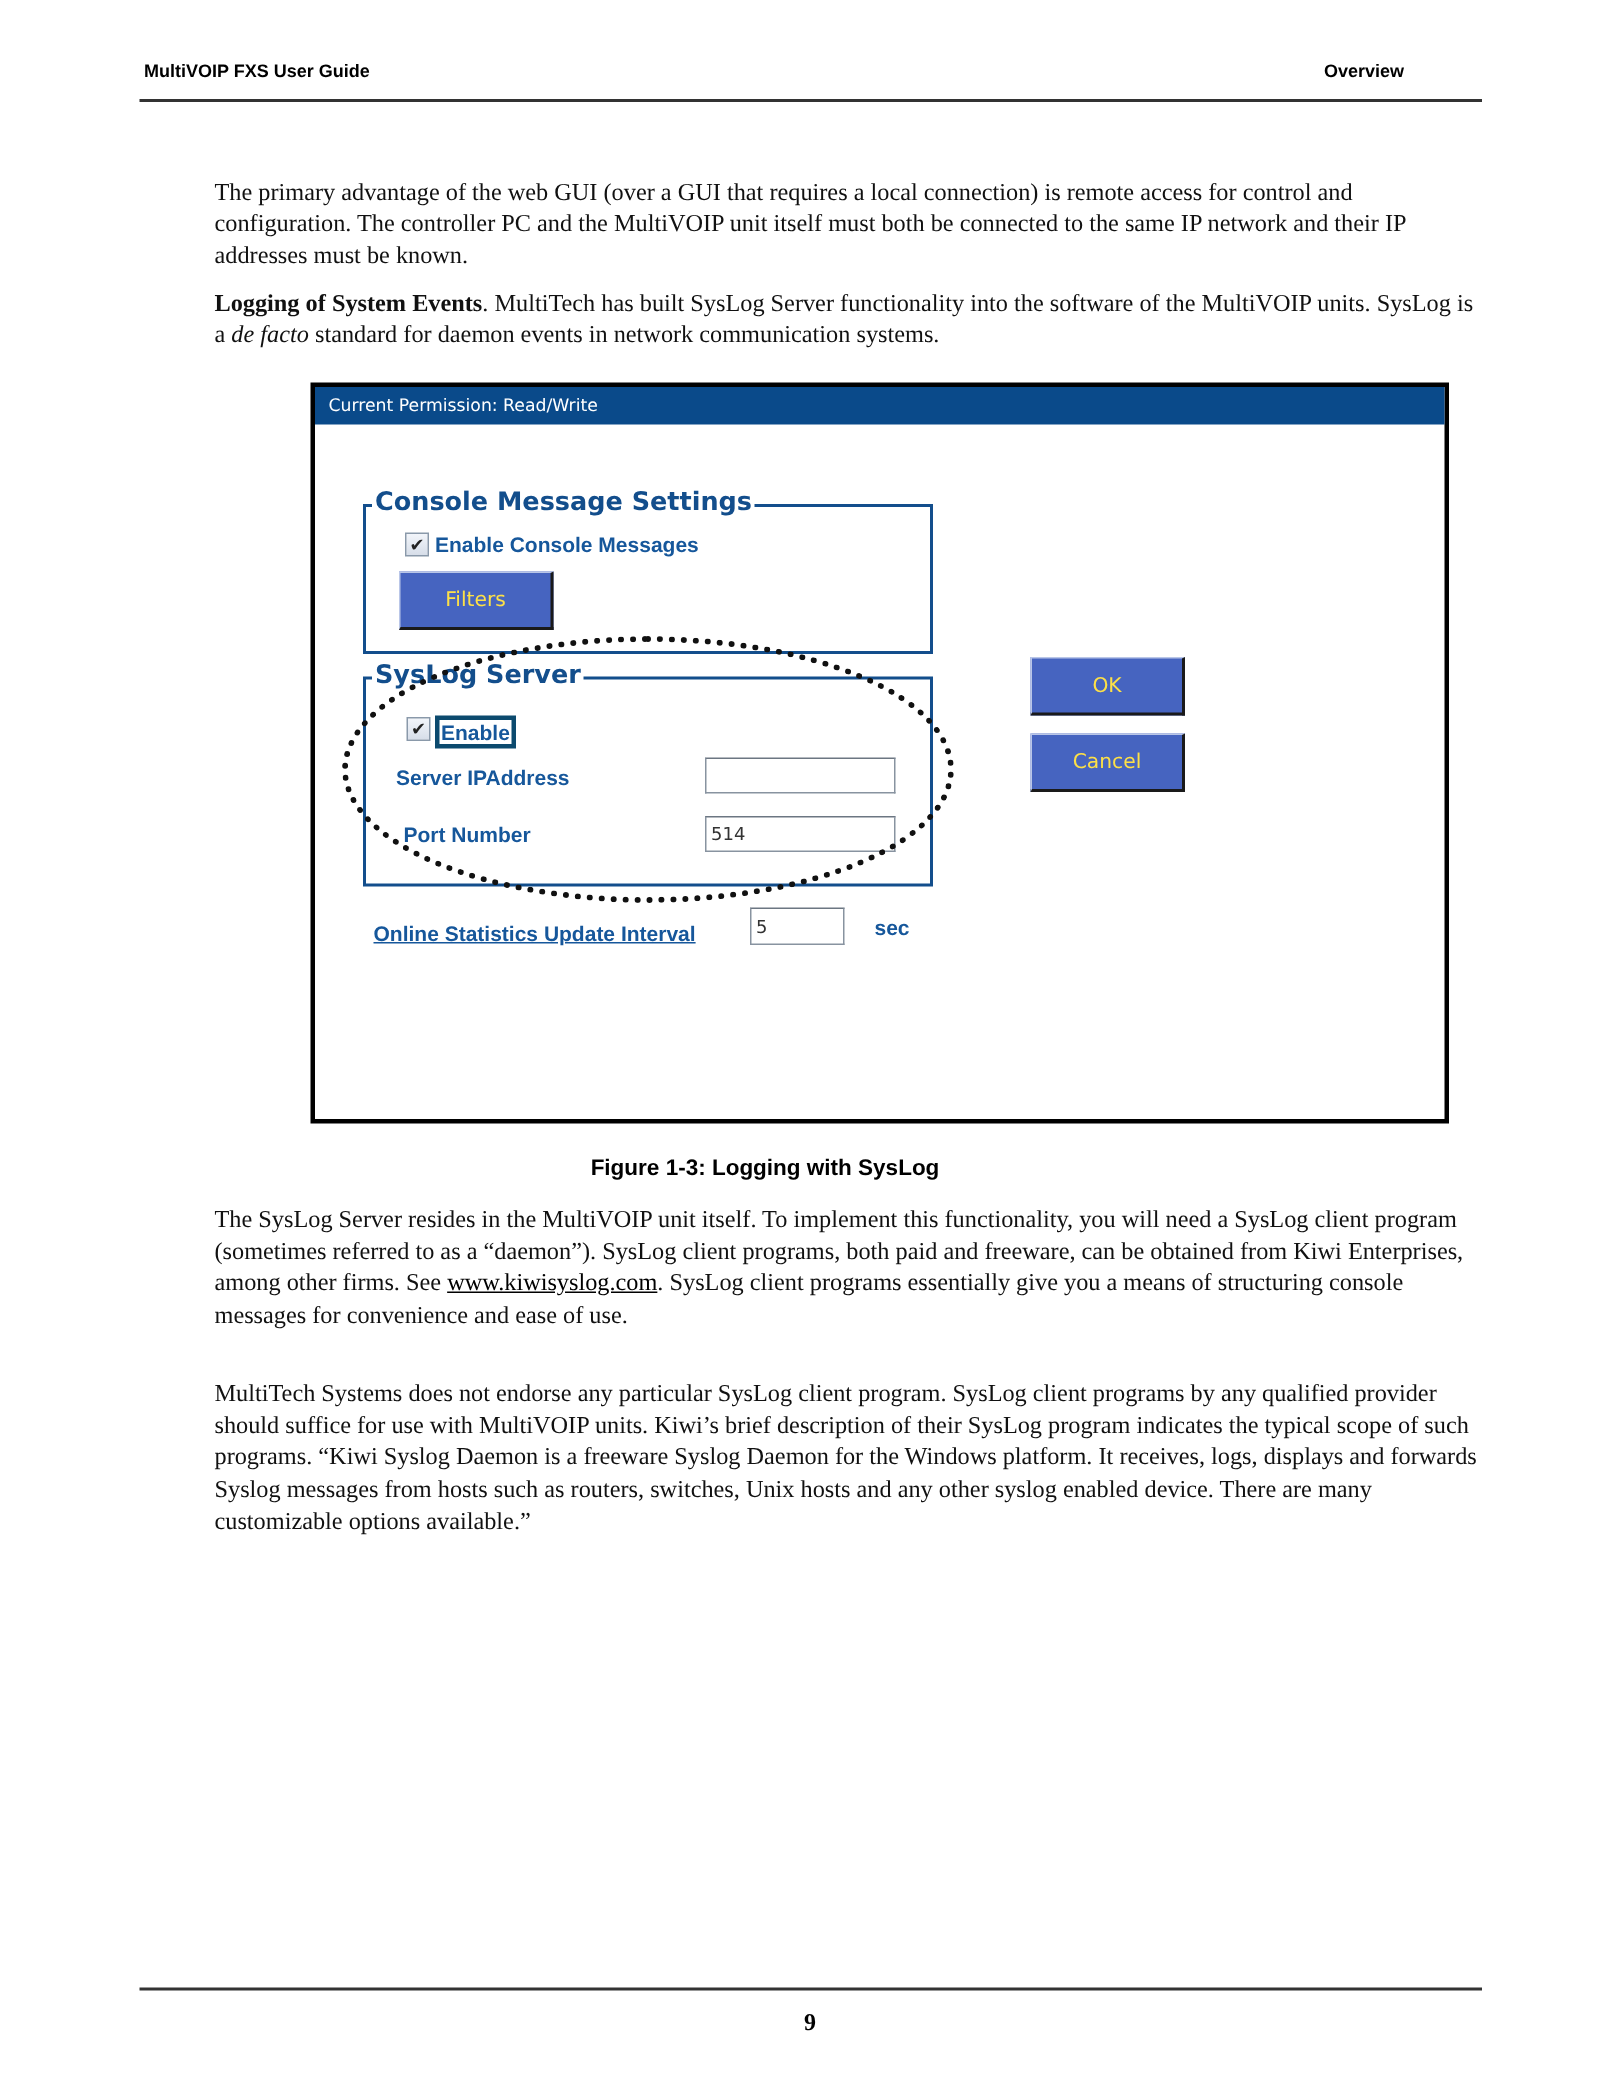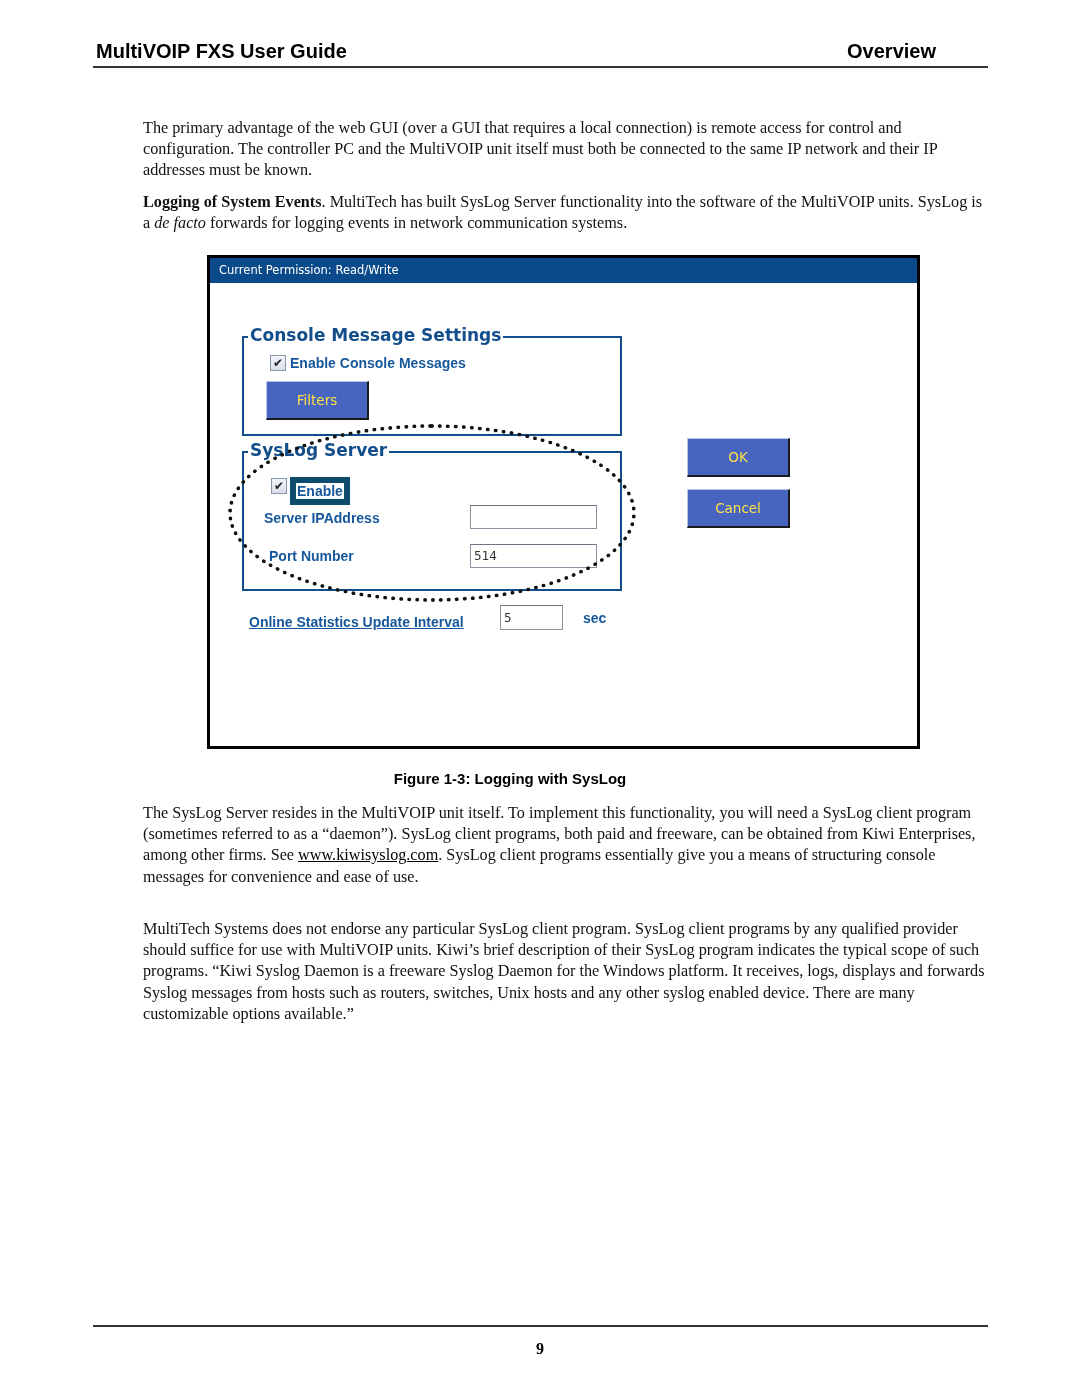--- a/index.html
+++ b/index.html
@@ -1,26 +1,26 @@
 <!DOCTYPE html>
 <html><head>
 <meta charset="utf-8">
 <style>
   html, body { margin:0; padding:0; background:#fff; }
   body { width:1080px; height:1397px; position:relative; overflow:hidden; }
   .abs { position:absolute; }
-  .hdr { font-family:"Liberation Sans", sans-serif; font-weight:bold; font-size:20px; color:#000; top:40px; }
+  .hdr { font-family:"Liberation Sans", sans-serif; font-weight:bold; font-size:12px; color:#000; top:40px; }
   .rule { position:absolute; left:93px; width:895px; height:2px; background:#333; }
   .para { position:absolute; left:143px; width:845px; font-family:"Liberation Serif", serif; font-size:16.2px; line-height:21.2px; color:#111; margin:0; }
   .para a { color:#000000; text-decoration:underline; }
   .caption { position:absolute; left:0; width:956px; text-align:center; top:770px; font-family:"Liberation Sans", sans-serif; font-weight:bold; font-size:15px;margin-left:32px; }
   .pagenum { position:absolute; left:0; width:1080px; text-align:center; top:1340px; font-family:"Liberation Serif", serif; font-weight:bold; font-size:16px; }
 
   
-  .fig { position:absolute; left:207px; top:255px; width:707px; height:488px; border:3px solid #000; background:#fff; }
+  .fig { position:absolute; left:207px; top:255px; width:707px; height:488px; border:3px solid #000; background:#fff;padding-left:46px; }
   .permbar { position:absolute; left:0; top:0; width:100%; height:25px; background:#0a4a8a; color:#fff; font-family:"DejaVu Sans", sans-serif; font-size:11.5px; line-height:25px; padding-left:9px; box-sizing:border-box; }
   .fs { position:absolute; box-sizing:border-box; }
   .fs-logs { left:20px; top:52px; width:675px; height:416px; border:1px solid #e0521a; }
   .leg { position:absolute; background:#fff; font-family:"DejaVu Sans", sans-serif; font-weight:bold; padding:0 2px; line-height:1; }
   .leg-logs { left:5px; top:-13px; color:#e0521a; font-size:20px; }
   .fs-console { left:32px; top:78px; width:380px; height:100px; border:2px solid #134e8c; }
   .leg-blue { color:#134e8c; font-size:17px; left:4px; top:-11px; }
   .fs-syslog { left:32px; top:193px; width:380px; height:140px; border:2px solid #134e8c; }
   .lbl { position:absolute; font-family:"Liberation Sans", sans-serif; font-weight:bold; font-size:14px; color:#16579b; white-space:nowrap;text-align:right; }
   .chk { position:absolute; width:14px; height:14px; border:1px solid #8a99aa; background:linear-gradient(#f2f5fa,#d7dee9); font-size:12px; line-height:14px; text-align:center; color:#222; }
@@ -29,37 +29,37 @@
   .ellipse { position:absolute; left:228px; top:424px; width:408px; height:178px; border:4px dotted #111; border-radius:50%; box-sizing:border-box; pointer-events:none; }
 </style>
 </head>
 <body>
 
 <div class="abs hdr" style="left:96px;">MultiVOIP FXS User Guide</div>
 <div class="abs hdr" style="right:144px;">Overview</div>
 <div class="rule" style="top:66px;"></div>
 
 <p class="para" style="top:118px;">The primary advantage of the web GUI (over a GUI that requires a local connection) is remote access for control and configuration.  The controller PC and the MultiVOIP unit itself must both be connected to the same IP network and their IP addresses must be known.</p>
-<p class="para" style="top:192px;"><b>Logging of System Events</b><span>. MultiTech has built SysLog Server functionality into the software of the MultiVOIP units.  SysLog is a </span><i>de facto</i><span> forwards for logging events in network communication systems.</span></p>
+<p class="para" style="top:192px;"><b>Logging of System Events</b><span>. MultiTech has built SysLog Server functionality into the software of the MultiVOIP units.  SysLog is a </span><i>de facto</i><span> standard for daemon events in network communication systems.</span></p>
 
 <div class="fig">
   <div class="permbar">Current Permission:  Read/Write</div>
 
 
   <div class="fs fs-console">
     <span class="leg leg-blue">Console Message Settings</span>
     <span class="chk" style="left:26px; top:17px;">✔</span>
     <span class="lbl" style="left:46px; top:17px;">Enable Console Messages</span>
     <div class="btn" style="left:22px; top:43px; width:103px; height:39px; line-height:36px;">Filters</div>
   </div>
 
   <div class="fs fs-syslog">
     <span class="leg leg-blue">SysLog Server</span>
     <span class="chk" style="left:27px; top:25px;">✔</span>
-    <span class="lbl" style="left:46px; top:24px; border:6px solid #0c4a6e; padding:0 1px;">Enable</span>
+    <span class="lbl" style="left:46px; top:24px; border:3px solid #0c4a6e; padding:0 1px;">Enable</span>
     <span class="lbl" style="left:20px; top:57px;">Server IPAddress</span>
     <input class="inp" style="left: 226px; top: 52px; width: 127px; height: 24px;" value="">
     <span class="lbl" style="left:25px; top:95px;">Port Number</span>
     <input class="inp" style="left: 226px; top: 91px; width: 127px; height: 24px;" value="514">
   </div>
 
   <span class="lbl" style="left:39px; top:356px;text-decoration:underline;">Online Statistics Update Interval</span>
   <input class="inp" style="left: 290px; top: 347px; width: 63px; height: 25px;" value="5">
   <span class="lbl" style="left:373px; top:352px;">sec</span>
 

